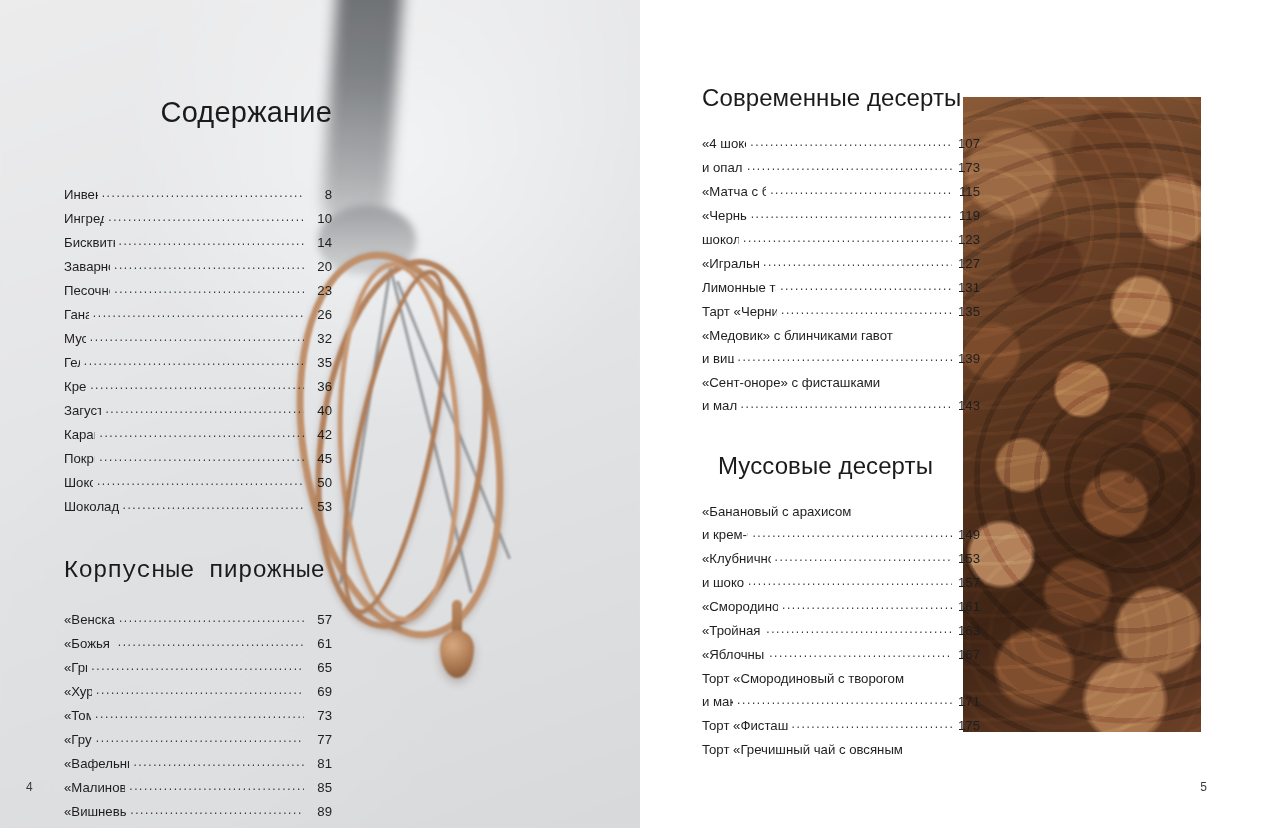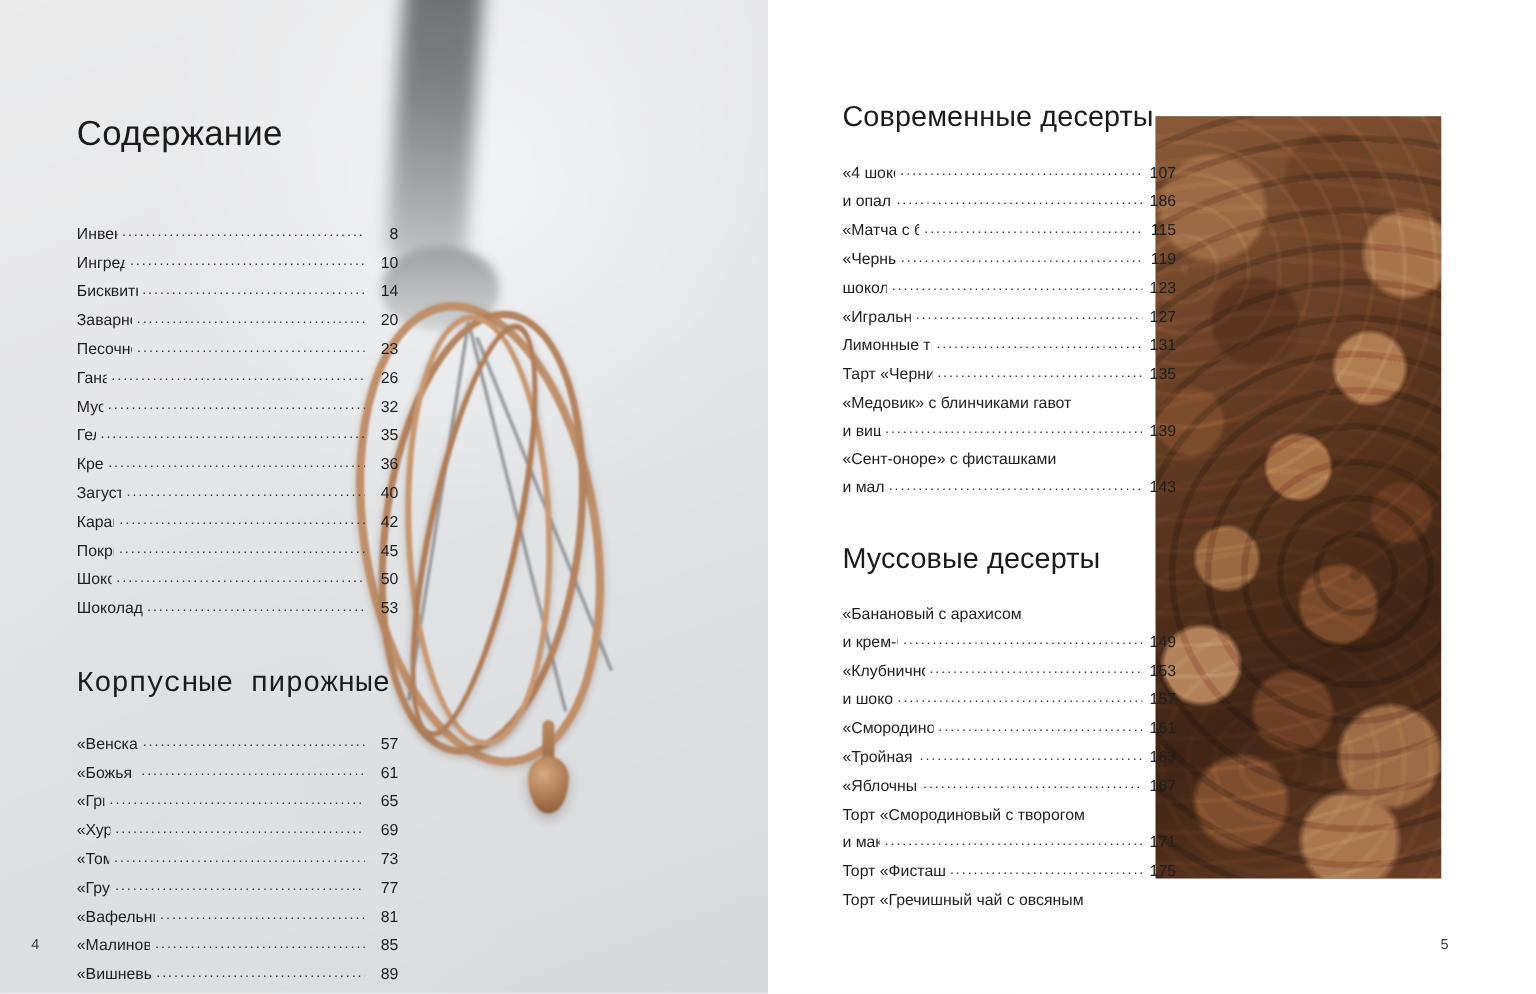--- a/index.html
+++ b/index.html
@@ -195,32 +195,32 @@
   .folio.left { left: 26px; }
   .folio.right { right: 26px; }
 
   
   .left-col {
     position: absolute;
     left: 64px;
     top: 96px;
     width: 268px;
   }
-  .left-col .toc-title { margin-bottom: 54px; }
+  .left-col .toc-title { margin-bottom: 54px; text-align: right; }
   .left-col .group2-title { margin-top: 38px; margin-bottom: 24px; font-family: Liberation Mono, monospace; }
 
   
   .right-col {
     position: absolute;
     left: 62px;
     top: 84px;
     width: 278px;
   }
   .right-col .blk-title-1 { margin-bottom: 20px; }
-  .right-col .blk-title-2 { margin-top: 34px; margin-bottom: 20px; }
+  .right-col .blk-title-2 { margin-top: 34px; margin-bottom: 20px; margin-left: 16px; }
 </style>
 </head>
 <body>
 
 <div class="spread">
 
   <div class="page-left">
 
     <div class="whisk-photo">
       <div class="bg"></div>
@@ -381,21 +381,21 @@
       <h2 class="section-title blk-title-1">Современные десерты</h2>
       <div class="toc-block" id="right-group-1">
           <div class="toc-row">
             <span class="label">«4 шоколада»</span>
             <span class="dots">................................................................................</span>
             <span class="page">107</span>
           </div>
           <div class="toc-row">
             <span class="label">и опалинами</span>
             <span class="dots">................................................................................</span>
-            <span class="page">186</span>
+            <span class="page">173</span>
           </div>
           <div class="toc-row">
             <span class="label">«Матча с бергамотом»</span>
             <span class="dots">................................................................................</span>
             <span class="page">115</span>
           </div>
           <div class="toc-row">
             <span class="label">«Черный лес»</span>
             <span class="dots">................................................................................</span>
             <span class="page">119</span>

